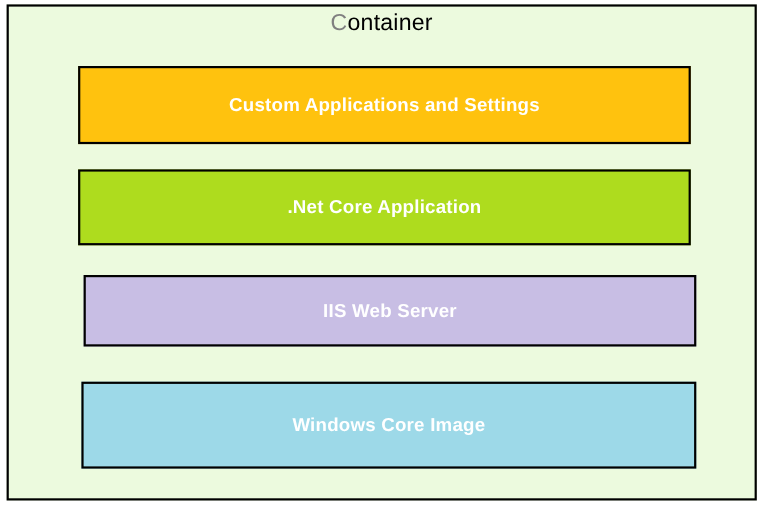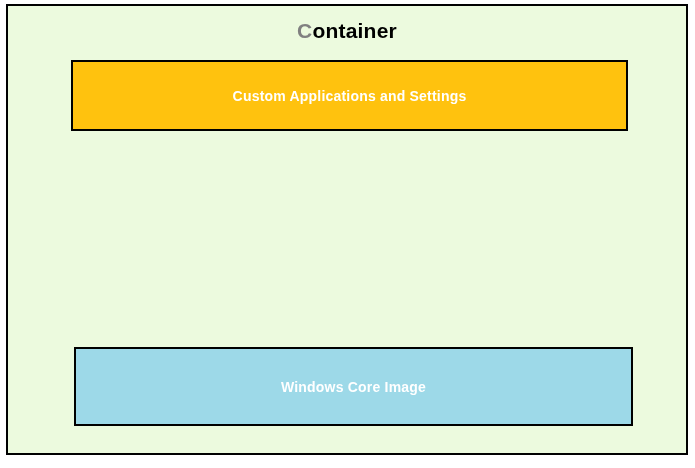--- a/index.html
+++ b/index.html
@@ -31,25 +31,25 @@
     height: 451px;
     box-sizing: border-box;
     background: #ecfade;
     border: 2px solid #000000;
   }
 
   
   .container-title {
     position: absolute;
     left: 0;
-    top: 14px;
+    top: 4px;
     width: 100%;
     text-align: center;
     font-size: 21px;
-    font-weight: bold;
+    font-weight: normal;
     line-height: 1;
     letter-spacing: 0.2px;
     color: #000000;
     white-space: nowrap;
   }
   .container-title .title-initial {
     color: #808080;
   }
   .container-title .title-rest {
     color: #000000;
@@ -58,21 +58,21 @@
   
   .layer {
     position: absolute;
     box-sizing: border-box;
     border: 2px solid #000000;
     display: flex;
     align-items: center;
     justify-content: center;
   }
   .layer-label {
-    font-size: 14px;
+    font-size: 17px;
     font-weight: bold;
     color: #ffffff;
     text-align: center;
     white-space: nowrap;
     letter-spacing: 0.2px;
   }
 
   .layer-1 {
     left: 63px;
     top: 54px;
@@ -110,20 +110,26 @@
   <div class="container-frame">
 
     <div class="container-title">
       <span class="title-initial">C</span><span class="title-rest">ontainer</span>
     </div>
 
     <div class="layer layer-1">
       <span class="layer-label">Custom Applications and Settings</span>
     </div>
 
+    <div class="layer layer-2">
+      <span class="layer-label">.Net Core Application</span>
+    </div>
 
+    <div class="layer layer-3">
+      <span class="layer-label">IIS Web Server</span>
+    </div>
 
     <div class="layer layer-4">
       <span class="layer-label">Windows Core Image</span>
     </div>
 
   </div>
 </div>
 
 </body></html>

